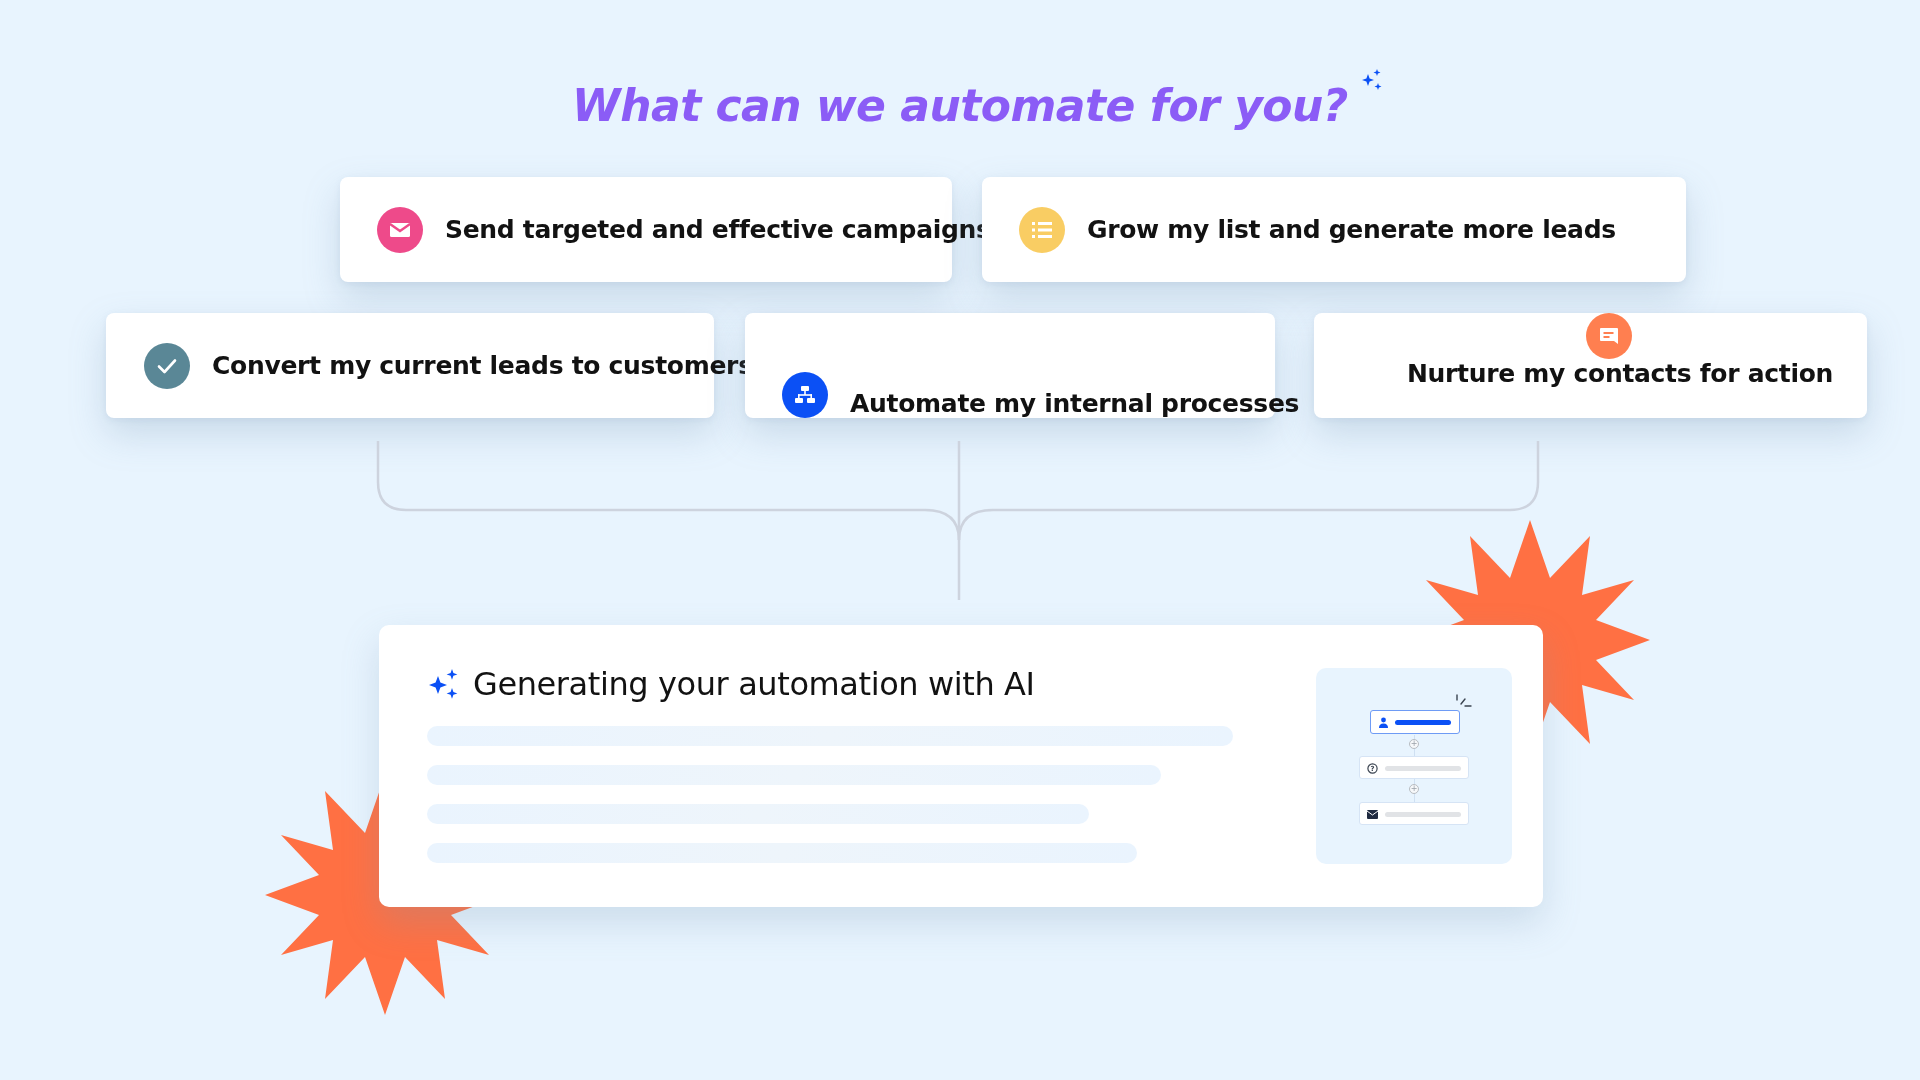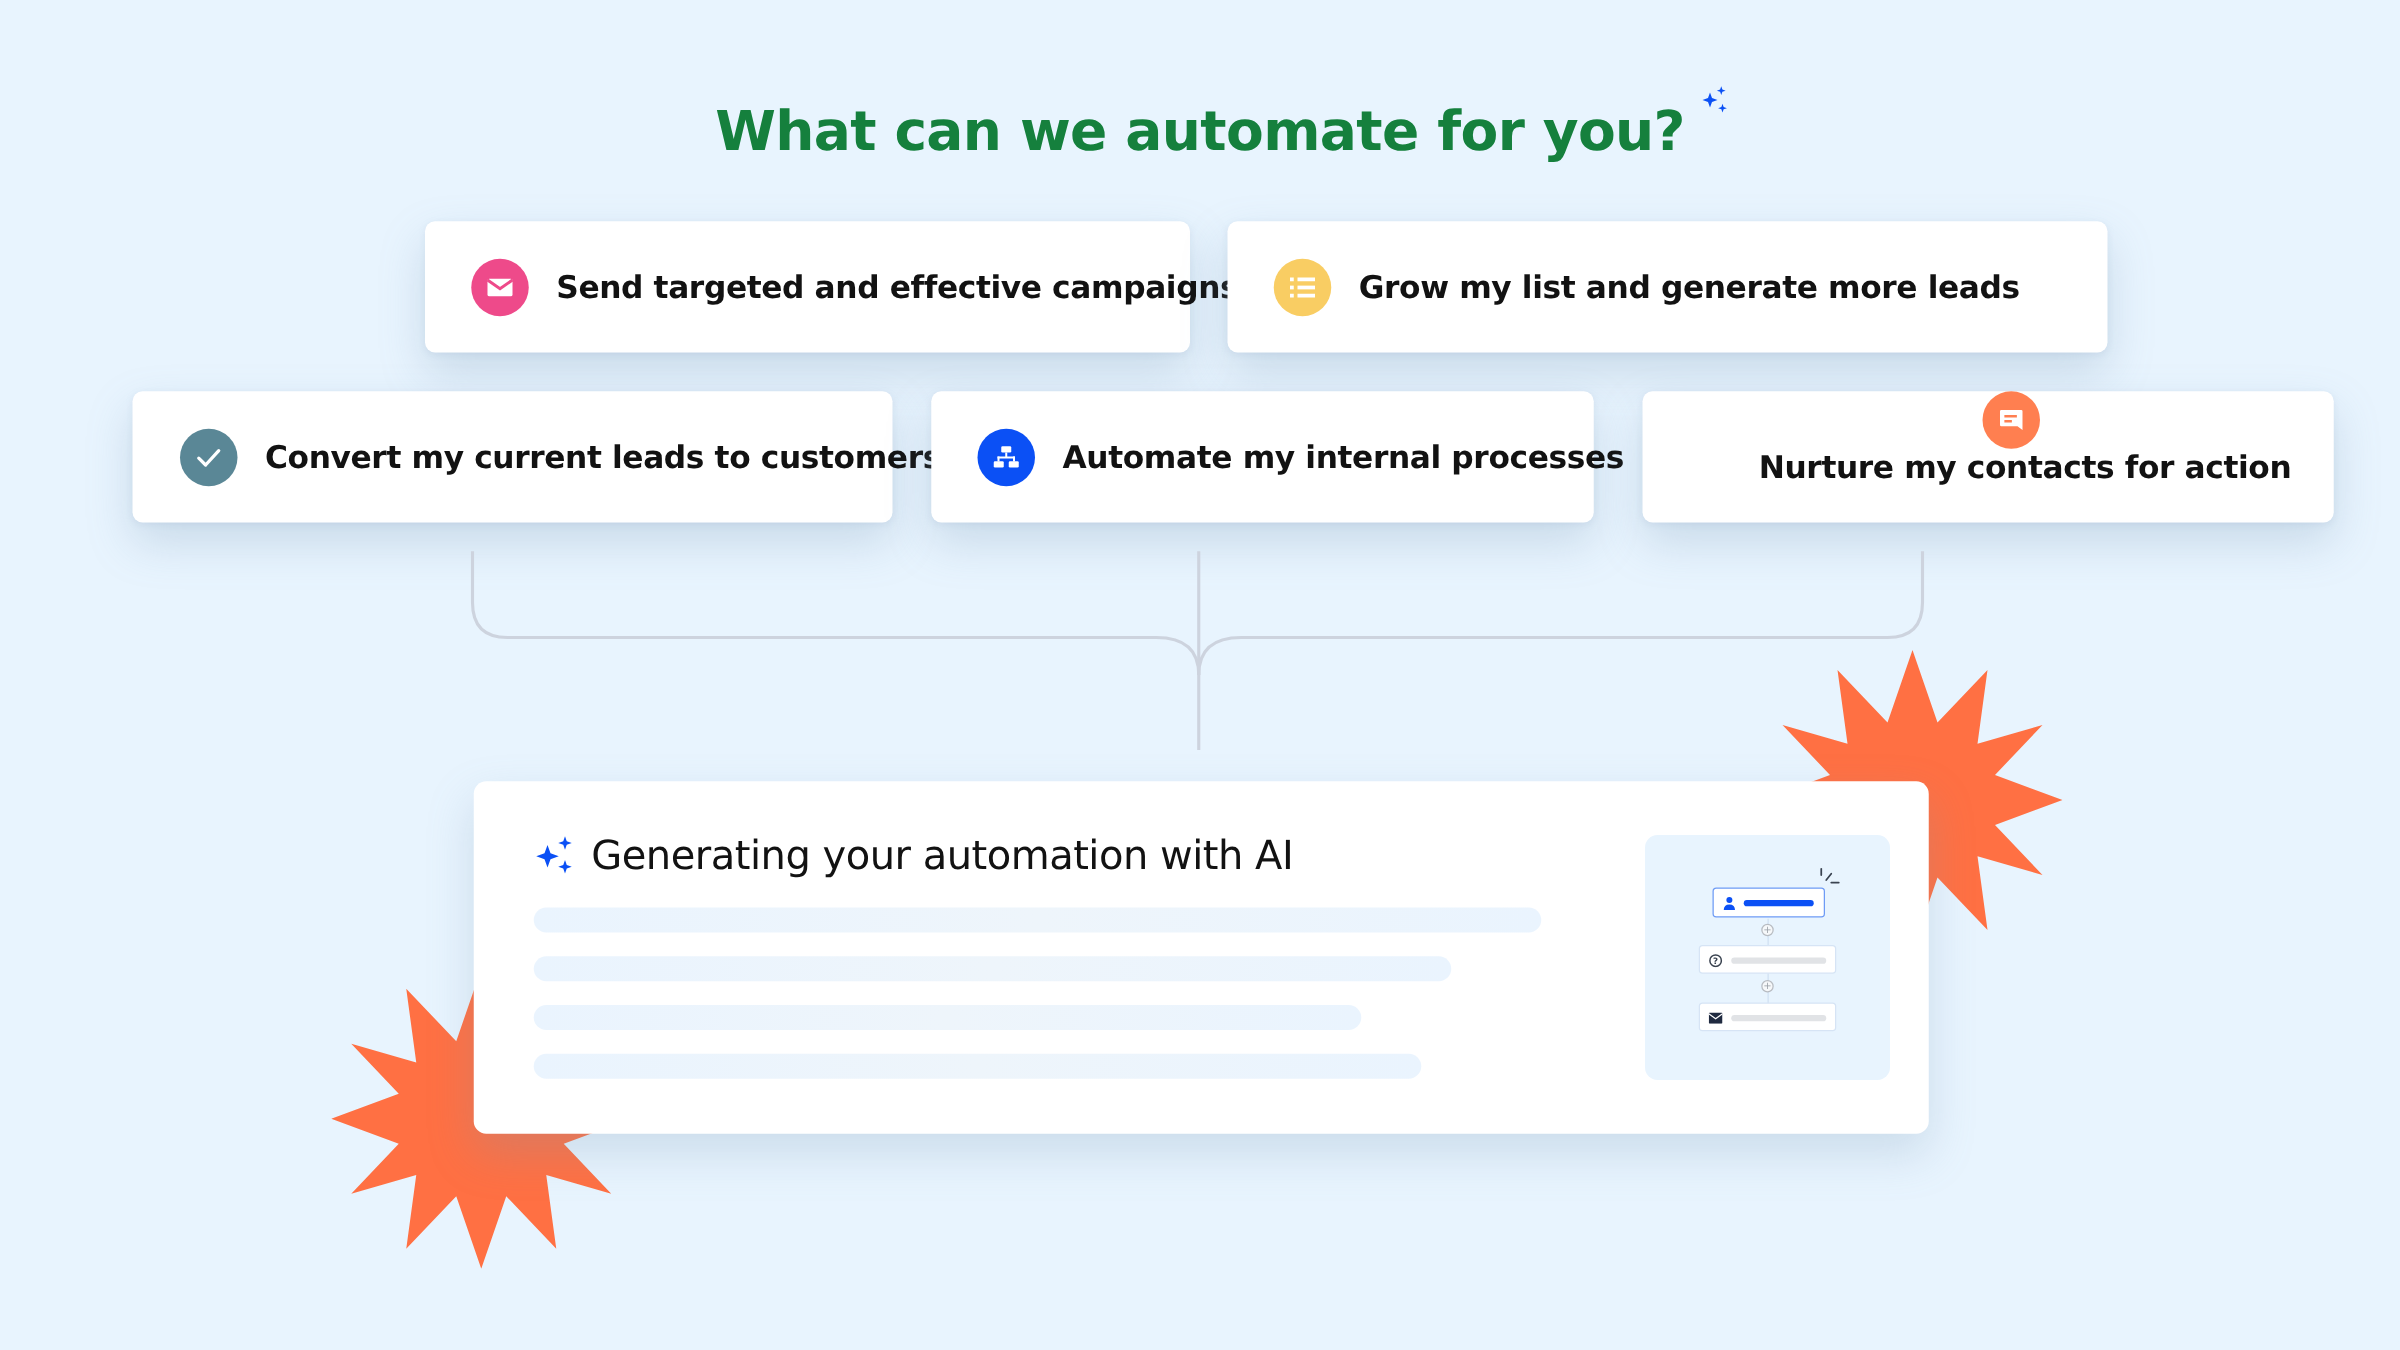--- a/index.html
+++ b/index.html
@@ -7,21 +7,21 @@
   body {
     background: #E8F4FE;
     font-family: "DejaVu Sans", "Liberation Sans", sans-serif;
     position: relative;
     color: #1F2228;
   }
 
   .title {
     position: absolute; left: 0; width: 1920px; top: 80px;
     text-align: center; font-size: 44px; font-weight: 600;
-    color: #15803d; letter-spacing: -0.5px;
+    color: #8b5cf6; letter-spacing: -0.5px; font-style: italic;
   }
   .title-inner { position: relative; display: inline-block; }
   .title-sparkle { position: absolute; right: -36px; top: -12px; width: 24px; height: 24px; }
 
   .card {
     position: absolute; background: #FFFFFF; border-radius: 8px;
     box-shadow: 0 16px 36px rgba(120,150,180,0.28), 0 2px 6px rgba(120,150,180,0.12);
     display: flex; align-items: center;
   }
   .card .icon {
@@ -122,21 +122,21 @@
 
 <div class="card" style="left:106px; top:313px; width:608px; height:105px; padding-left:38px;">
   <div class="icon" style="background:#5A8796;">
     <svg width="22" height="18" viewBox="0 0 22 18">
         <path d="M3 9.5 L8.5 15 L19 3.5" stroke="#fff" stroke-width="2.6" fill="none" stroke-linecap="round" stroke-linejoin="round"></path>
       </svg>
   </div>
   <span class="label">Convert my current leads to customers</span>
 </div>
 
-<div class="card" style="left:745px; top:313px; width:530px; height:105px; padding-left:37px;">
+<div class="card" style="left:745px; top:313px; width:530px; height:105px; padding-left:37px;align-items:flex-end;">
   <div class="icon" style="background:#0B50F5;">
     <svg width="22" height="22" viewBox="0 0 22 22">
         <g fill="#fff">
           <rect x="7" y="2" width="8" height="5" rx="1"></rect>
           <rect x="10.2" y="7" width="1.6" height="4"></rect>
           <rect x="4" y="10.2" width="14" height="1.6"></rect>
           <rect x="4" y="10.2" width="1.6" height="4"></rect>
           <rect x="16.4" y="10.2" width="1.6" height="4"></rect>
           <rect x="1" y="14" width="8" height="5" rx="1"></rect>
           <rect x="13" y="14" width="8" height="5" rx="1"></rect>

